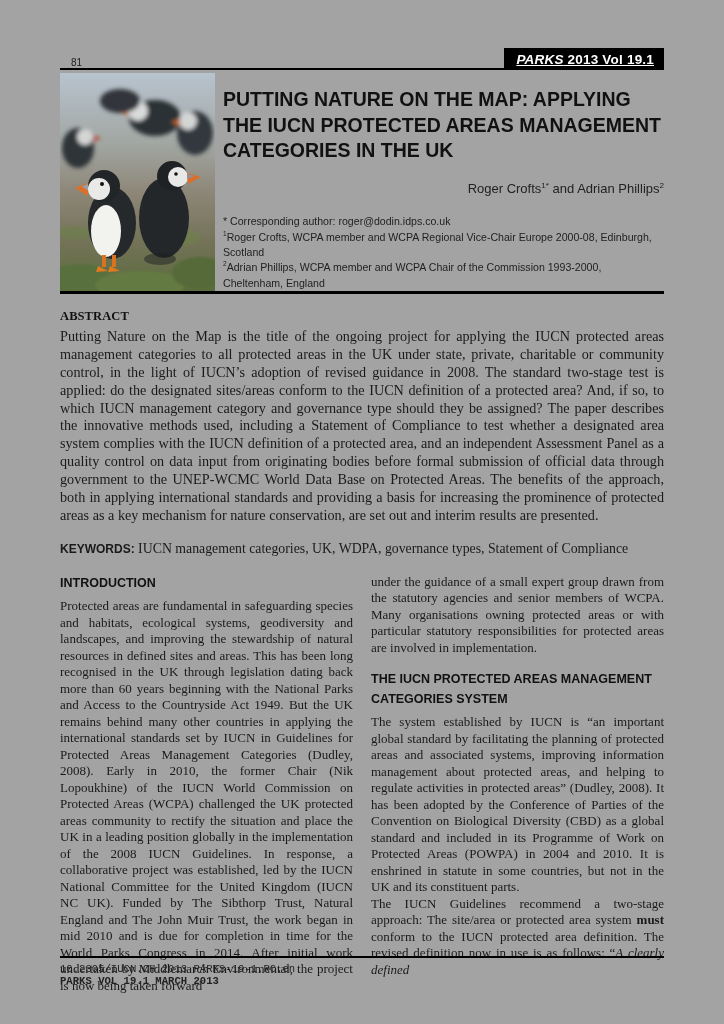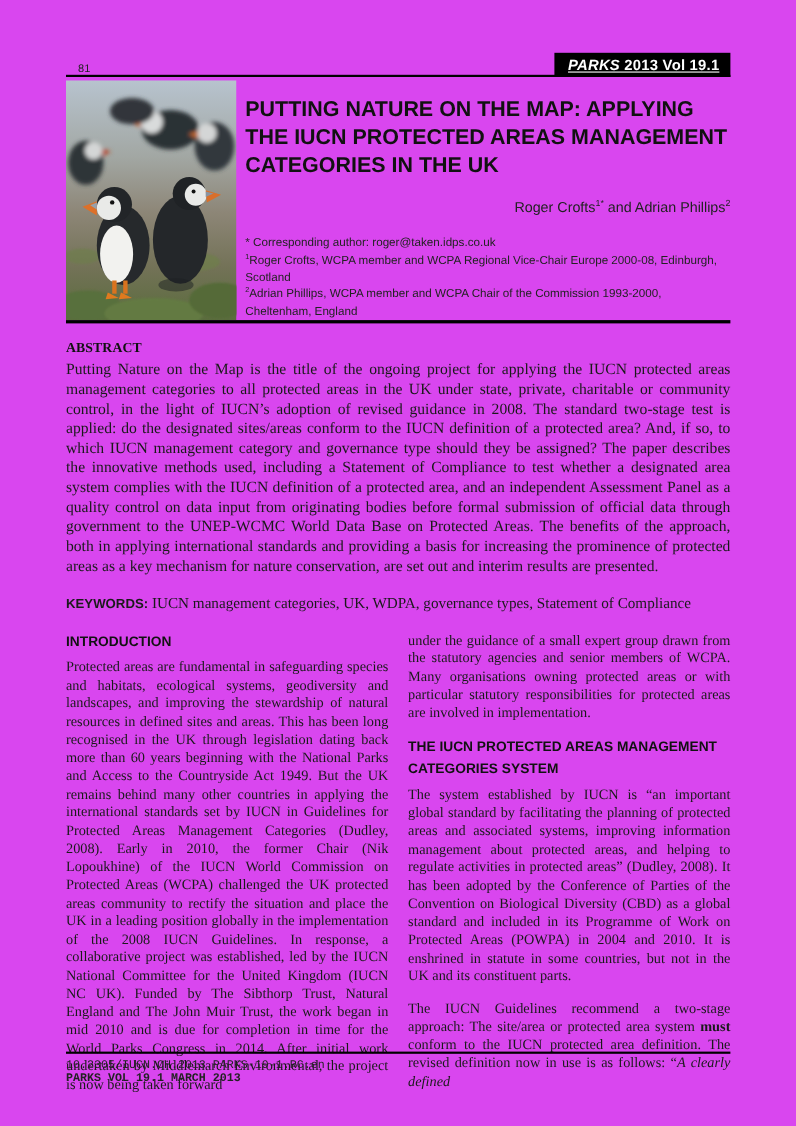--- a/index.html
+++ b/index.html
@@ -1,20 +1,20 @@
 <!DOCTYPE html>
 <html><head>
 <meta charset="utf-8">
 <style>
   html, body { margin: 0; padding: 0; background: #d9d9d9; }
   .page {
     position: relative;
     width: 724px; height: 1024px;
     margin: 0 auto;
-    background: #d946ef;
+    background: #a3a3a3;
     color: #1a1a1a;
     overflow: hidden;
     font-family: "Liberation Serif", serif;
     box-sizing: border-box;
   }
   .content { position: absolute; left: 60px; right: 60px; top: 0; }
 
   
   .header { position: relative; height: 70px; }
   .page-num {
@@ -81,21 +81,21 @@
   .col { width: 293px; flex: 0 0 293px; }
   .col p.body {
     font-size: 13px; line-height: 1.27; text-align: justify; margin: 0;
   }
   .col .col-heading {
     font-family: "Liberation Sans", sans-serif;
     font-weight: 700; font-size: 12.5px; line-height: 1.55;
     margin: 0 0 5px 0; color: #111;
   }
   .col .col-heading.mid { margin-top: 14px; }
-  .col p.body + p.body { margin-top: 13px; }
+  .col p.body + p.body { }
   .bold { font-weight: 700; }
   .ital { font-style: italic; }
 
   
   .footer {
     position: absolute; left: 60px; right: 60px; top: 956px;
     border-top: 2px solid #000; padding-top: 5px;
     display: flex; 
     font-family: Liberation Mono, monospace; font-size: 10.6px; color: #222; flex-direction: column;
   }
@@ -180,21 +180,21 @@
             <path d="M50 193 l10 5 -12 1 z" fill="#e07a1e"></path>
           </g>
         </svg>
       </div>
       <div class="title-block">
         <h1 class="title">PUTTING NATURE ON THE MAP: APPLYING THE IUCN PROTECTED AREAS MANAGEMENT CATEGORIES IN THE UK</h1>
         <div class="authors">
           <span>Roger Crofts</span><sup>1*</sup><span> and Adrian Phillips</span><sup>2</sup>
         </div>
         <div class="affiliations">
-          <p class="aff-line"><sup></sup><span>* Corresponding author: roger@taken.idps.co.uk</span></p>
+          <p class="aff-line"><sup></sup><span>* Corresponding author: roger@dodin.idps.co.uk</span></p>
           <p class="aff-line"><sup>1</sup><span>Roger Crofts, WCPA member and WCPA Regional Vice-Chair Europe 2000-08, Edinburgh, Scotland</span></p>
           <p class="aff-line"><sup>2</sup><span>Adrian Phillips, WCPA member and WCPA Chair of the Commission 1993-2000, Cheltenham, England</span></p>
         </div>
       </div>
     </div>
 
     <hr class="thick-rule">
 
     <div class="abstract">
       <h2 class="sec-heading">ABSTRACT</h2>

